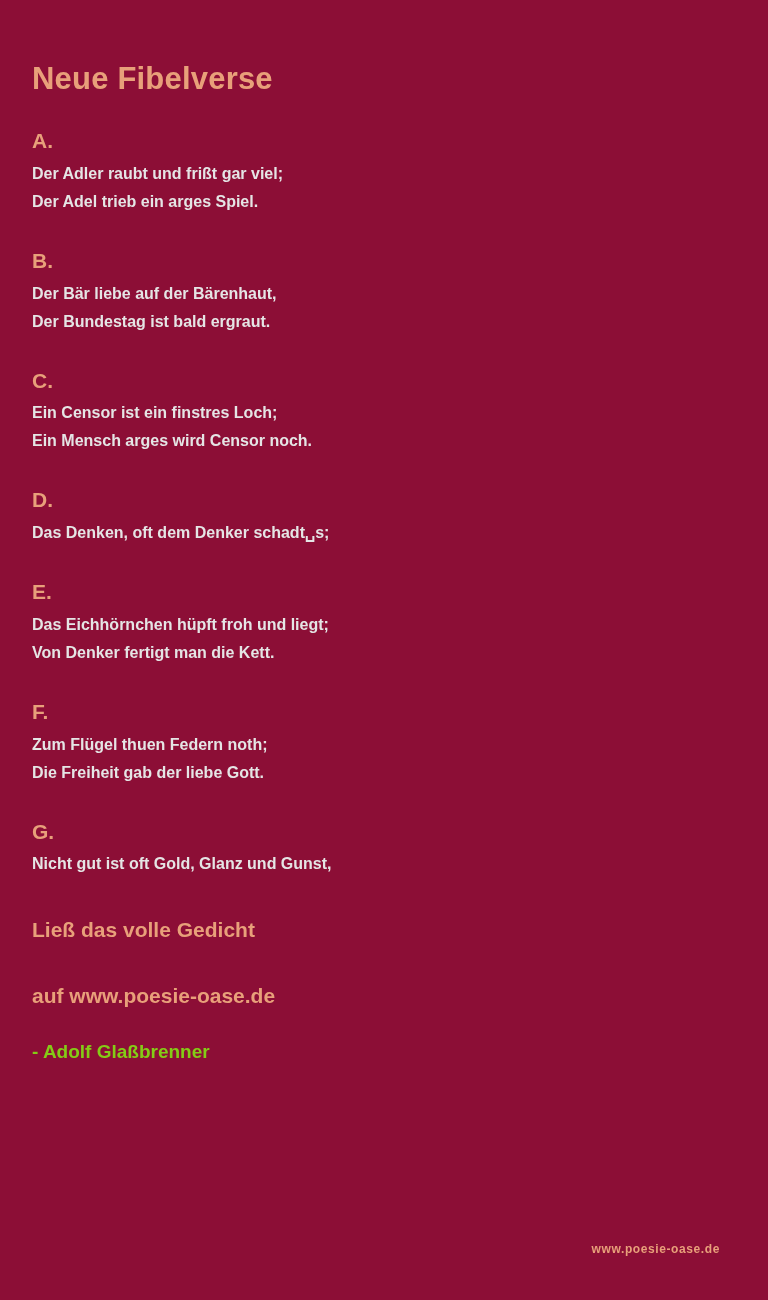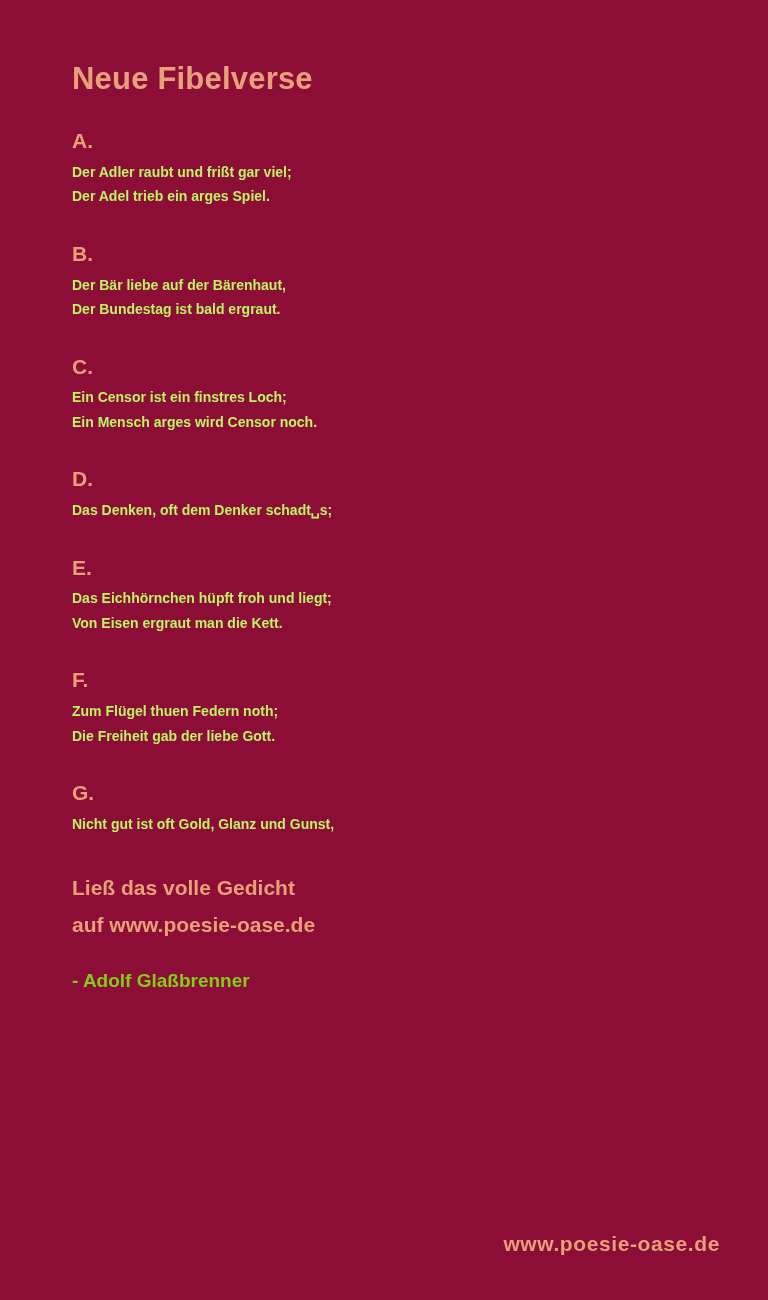--- a/index.html
+++ b/index.html
@@ -11,68 +11,69 @@
     height: 1300px;
     background: #8c0e36;
     font-family: "Liberation Sans", sans-serif;
     overflow: hidden;
   }
   .page {
     position: relative;
     width: 768px;
     height: 1300px;
     box-sizing: border-box;
-    padding: 48px 48px 0 72px;
+    padding: 48px 48px 0 32px;
   }
   .poem-title {
     color: #e8a07a;
     font-size: 31px;
     font-weight: bold;
     letter-spacing: 0.2px;
     margin: 12px 0 26px 0;
     line-height: 1.2;
   }
   .stanza {
     margin-bottom: 27px;
   }
   .stanza-label {
     color: #e8a07a;
     font-size: 21px;
     font-weight: bold;
     line-height: 1.75;
   }
   .stanza-line {
-    color: #bef264;
-    font-size: 14px;
+    color: #e5e5e5;
+    font-size: 16px;
     font-weight: bold;
     line-height: 1.75;
     white-space: pre-wrap;
   }
   .callout {
     margin-top: 34px;
   }
   .callout-line {
     color: #e8a07a;
     font-size: 21px;
     font-weight: bold;
     line-height: 1.75;
+    margin-top: 29px;
   }
   .author {
     color: #84cc16;
     font-size: 19px;
     font-weight: bold;
     margin-top: 22px;
     line-height: 1.6;
   }
   .footer-site {
     position: absolute;
     right: 48px;
     bottom: 44px;
     color: #e8a07a;
-    font-size: 21px;
+    font-size: 12px;
     font-weight: bold;
     letter-spacing: 0.6px;
   }
 </style>
 </head>
 <body>
 
 <div class="page">
 
   <h1 class="poem-title">Neue Fibelverse</h1>
@@ -96,21 +97,21 @@
   </div>
 
   <div class="stanza">
     <div class="stanza-label">D.</div>
     <div class="stanza-line">Das Denken, oft dem Denker schadt␣s;</div>
   </div>
 
   <div class="stanza">
     <div class="stanza-label">E.</div>
     <div class="stanza-line">Das Eichhörnchen hüpft froh und liegt;</div>
-    <div class="stanza-line">Von Eisen ergraut man die Kett.</div>
+    <div class="stanza-line">Von Denker fertigt man die Kett.</div>
   </div>
 
   <div class="stanza">
     <div class="stanza-label">F.</div>
     <div class="stanza-line">Zum Flügel thuen Federn noth;</div>
     <div class="stanza-line">Die Freiheit gab der liebe Gott.</div>
   </div>
 
   <div class="stanza">
     <div class="stanza-label">G.</div>

